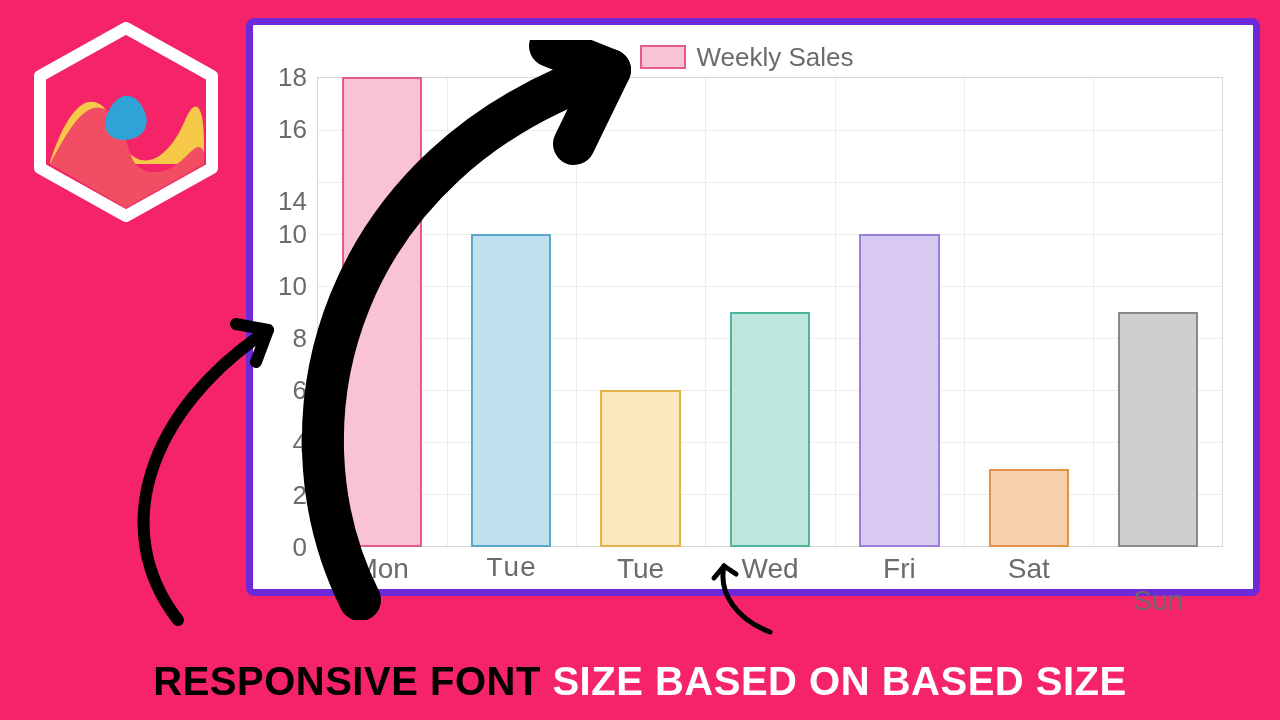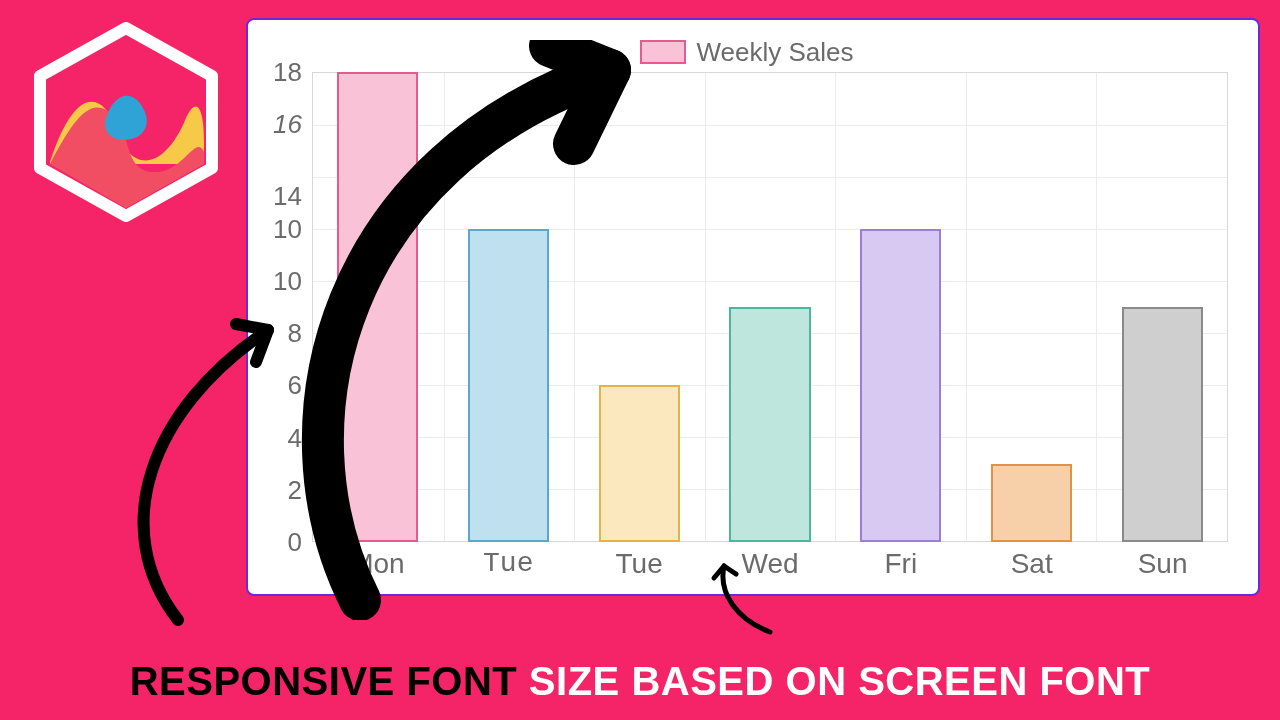--- a/index.html
+++ b/index.html
@@ -21,21 +21,21 @@
   }
 
   
   .card {
     position: absolute;
     top: 18px;
     left: 246px;
     width: 1014px;
     height: 578px;
     background: #fff;
-    border: 2px solid #6d28d9;
+    border: 7px solid #6d28d9;
     border-radius: 8px;
     padding: 12px 30px 14px 18px;
   }
 
   .legend {
     display: flex;
     justify-content: center;
     align-items: center;
     gap: 10px;
     font-size: 26px;
@@ -151,21 +151,21 @@
   <div class="plot">
     <div class="y-axis" id="y-axis">
         <div class="y-tick" style="top: 100%;">0</div>
         <div class="y-tick" style="top: 88.8889%;">2</div>
         <div class="y-tick" style="top: 77.7778%;">4</div>
         <div class="y-tick" style="top: 66.6667%;">6</div>
         <div class="y-tick" style="top: 55.5556%;">8</div>
         <div class="y-tick" style="top: 44.4444%;">10</div>
         <div class="y-tick" style="top: 33.3333%;">10</div>
         <div class="y-tick" style="top: 22.2222%; margin-top: 20px;">14</div>
-        <div class="y-tick" style="top: 11.1111%; font-style: italic;">16</div>
+        <div class="y-tick" style="top: 11.1111%;">16</div>
         <div class="y-tick" style="top: 0%;">18</div>
       </div>
     <div class="grid" id="grid">
         <div class="hline" style="top: 88.8889%;"></div>
         <div class="hline" style="top: 77.7778%;"></div>
         <div class="hline" style="top: 66.6667%;"></div>
         <div class="hline" style="top: 55.5556%;"></div>
         <div class="hline" style="top: 44.4444%;"></div>
         <div class="hline" style="top: 33.3333%;"></div>
         <div class="hline" style="top: 22.2222%;"></div>
@@ -187,34 +187,34 @@
         <div class="bar" style="left: 88.4286%; width: 8.85714%; height: 50%; background: rgb(207, 207, 207); border-color: rgb(138, 138, 138);"></div>
       </div>
   </div>
   <div class="x-axis" id="x-axis">
       <div class="x-tick" style="left: 7.14286%;">Mon</div>
       <div class="x-tick" style="left: 21.4286%; font-family: Liberation Mono, monospace;">Tue</div>
       <div class="x-tick" style="left: 35.7143%;">Tue</div>
       <div class="x-tick" style="left: 50%;">Wed</div>
       <div class="x-tick" style="left: 64.2857%;">Fri</div>
       <div class="x-tick" style="left: 78.5714%;">Sat</div>
-      <div class="x-tick" style="left: 92.8571%;">Sun</div>
+      <div class="x-tick" style="left: 92.8571%; margin-top: 32px;">Sun</div>
     </div>
 </div>
 
 <svg class="arrow" style="left:300px; top:40px; width:440px; height:580px;" viewBox="0 0 440 580">
   <path d="M60,560 C -30,380 40,120 310,30" fill="none" stroke="#000" stroke-width="42" stroke-linecap="round"></path>
   <path d="M310,30 L250,6 M310,30 L274,104" fill="none" stroke="#000" stroke-width="42" stroke-linecap="round"></path>
 </svg>
 <svg class="arrow" style="left:108px; top:300px; width:190px; height:330px;" viewBox="0 0 190 330">
   <path d="M70,320 C 0,230 40,110 160,30" fill="none" stroke="#000" stroke-width="12" stroke-linecap="round"></path>
   <path d="M160,30 L128,24 M160,30 L148,62" fill="none" stroke="#000" stroke-width="12" stroke-linecap="round"></path>
 </svg>
 <svg class="arrow" style="left:700px; top:560px; width:90px; height:80px;" viewBox="0 0 90 80">
   <path d="M70,72 C 38,60 18,34 24,6" fill="none" stroke="#000" stroke-width="5" stroke-linecap="round"></path>
   <path d="M24,6 L14,18 M24,6 L36,14" fill="none" stroke="#000" stroke-width="5" stroke-linecap="round"></path>
 </svg>
 
 <div class="caption">
   <div class="line1">
-    <span>RESPONSIVE FONT </span><span class="part2">SIZE BASED ON SCREEN FONT</span>
+    <span>RESPONSIVE FONT </span><span class="part2">SIZE BASED ON BASED SIZE</span>
   </div>
 </div>
 
 </body></html>

